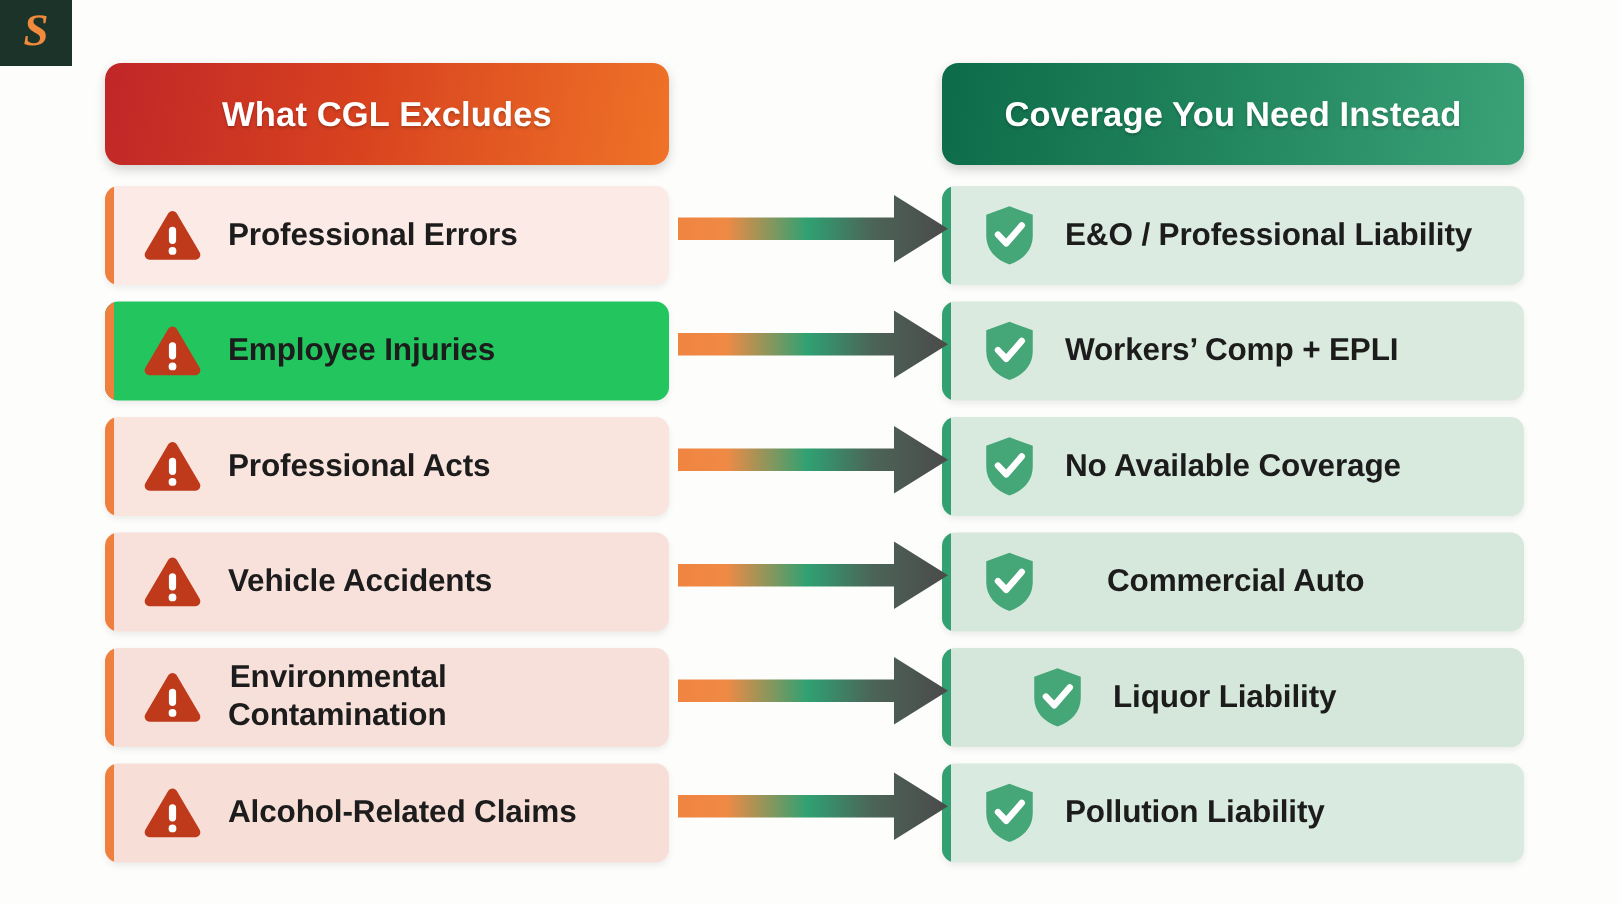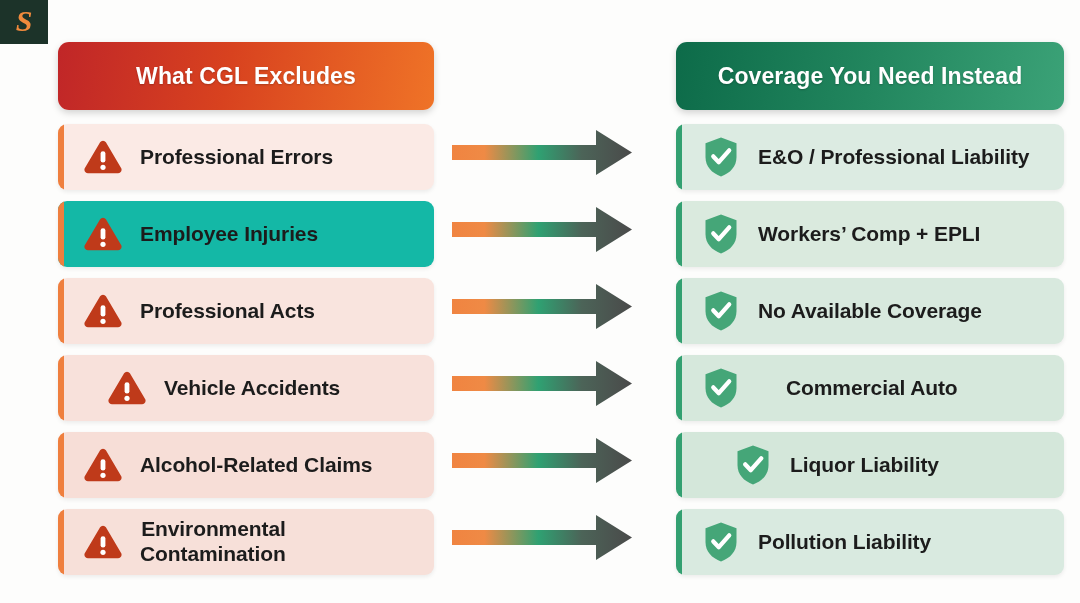--- a/index.html
+++ b/index.html
@@ -40,22 +40,22 @@
     line-height: 1;
     transform: translateY(-1px);
   }
 
   
   .column {
     position: absolute;
     top: 42px;
     width: 376px;
   }
-  #col-left  { left: 58px;  }
-  #col-right { left: 676px; width: 388px; }
+  #col-left  { left: 70px;  }
+  #col-right { left: 628px; width: 388px; }
 
   .col-header {
     height: 68px;
     border-radius: 11px;
     display: flex;
     align-items: center;
     justify-content: center;
     box-shadow: 0 3px 7px rgba(0,0,0,0.17);
     margin-bottom: 14px;
   }
@@ -102,23 +102,23 @@
     color: #1c1c1c;
     margin-left: 14px;
     line-height: 1.18;
     letter-spacing: -0.1px;
     text-align: right;
   }
   .row-label .line2 { display: block; }
 
   
   .left-row.t0 { background: #fbeae5; }
-  .left-row.t1 { background: #14b8a6; }
+  .left-row.t1 { background: #22c55e; }
   .left-row.t2 { background: #f9e4de; }
-  .left-row.t3 { background: #f8e1db; padding-left: 24px; }
+  .left-row.t3 { background: #f8e1db; }
   .left-row.t4 { background: #f7ded7; }
   .left-row.t5 { background: #f7e0d9; }
 
   
   .right-row.t0 { background: #dcebe2; margin-top: 12px; }
   .right-row.t1 { background: #daeade; }
   .right-row.t2 { background: #d8e9de; }
   .right-row.t3 { background: #d6e8dc; gap: 28px; }
   .right-row.t4 { background: #d4e7da; padding-left: 32px; }
   .right-row.t5 { background: #d9eae0; }
@@ -189,46 +189,46 @@
           <path d="M17.1 3.3 L1.9 29.1 a3.4 3.4 0 0 0 2.9 5.1 h30.4 a3.4 3.4 0 0 0 2.9 -5.1 L22.9 3.3 a3.4 3.4 0 0 0 -5.8 0 Z" fill="#bf3a1a"></path>
           <rect x="17.6" y="12.2" width="4.8" height="11.4" rx="2.4" fill="#ffffff"></rect>
           <circle cx="20" cy="28.3" r="2.6" fill="#ffffff"></circle>
         </svg>
       </div>
       <div class="row-label">
         <span>Vehicle Accidents</span>
       </div>
     </div>
 
-    <div class="row left-row t4">
-      <div class="row-accent"></div>
-      <div class="row-icon">
-        <svg width="40" height="36" viewBox="0 0 40 36" aria-hidden="true">
-          <path d="M17.1 3.3 L1.9 29.1 a3.4 3.4 0 0 0 2.9 5.1 h30.4 a3.4 3.4 0 0 0 2.9 -5.1 L22.9 3.3 a3.4 3.4 0 0 0 -5.8 0 Z" fill="#bf3a1a"></path>
-          <rect x="17.6" y="12.2" width="4.8" height="11.4" rx="2.4" fill="#ffffff"></rect>
-          <circle cx="20" cy="28.3" r="2.6" fill="#ffffff"></circle>
-        </svg>
-      </div>
-      <div class="row-label">
-        <span>Alcohol-Related Claims</span>
-      </div>
-    </div>
-
     <div class="row left-row t5">
       <div class="row-accent"></div>
       <div class="row-icon">
         <svg width="40" height="36" viewBox="0 0 40 36" aria-hidden="true">
           <path d="M17.1 3.3 L1.9 29.1 a3.4 3.4 0 0 0 2.9 5.1 h30.4 a3.4 3.4 0 0 0 2.9 -5.1 L22.9 3.3 a3.4 3.4 0 0 0 -5.8 0 Z" fill="#bf3a1a"></path>
           <rect x="17.6" y="12.2" width="4.8" height="11.4" rx="2.4" fill="#ffffff"></rect>
           <circle cx="20" cy="28.3" r="2.6" fill="#ffffff"></circle>
         </svg>
       </div>
       <div class="row-label">
         <span>Environmental</span>
         <span class="line2">Contamination</span>
+      </div>
+    </div>
+
+    <div class="row left-row t4">
+      <div class="row-accent"></div>
+      <div class="row-icon">
+        <svg width="40" height="36" viewBox="0 0 40 36" aria-hidden="true">
+          <path d="M17.1 3.3 L1.9 29.1 a3.4 3.4 0 0 0 2.9 5.1 h30.4 a3.4 3.4 0 0 0 2.9 -5.1 L22.9 3.3 a3.4 3.4 0 0 0 -5.8 0 Z" fill="#bf3a1a"></path>
+          <rect x="17.6" y="12.2" width="4.8" height="11.4" rx="2.4" fill="#ffffff"></rect>
+          <circle cx="20" cy="28.3" r="2.6" fill="#ffffff"></circle>
+        </svg>
+      </div>
+      <div class="row-label">
+        <span>Alcohol-Related Claims</span>
       </div>
     </div>
   </div>
 
   <div class="column" id="col-right">
     <div class="col-header" id="header-right">
       <span class="col-header-text">Coverage You Need Instead</span>
     </div>
 
     <div class="row right-row t0">

